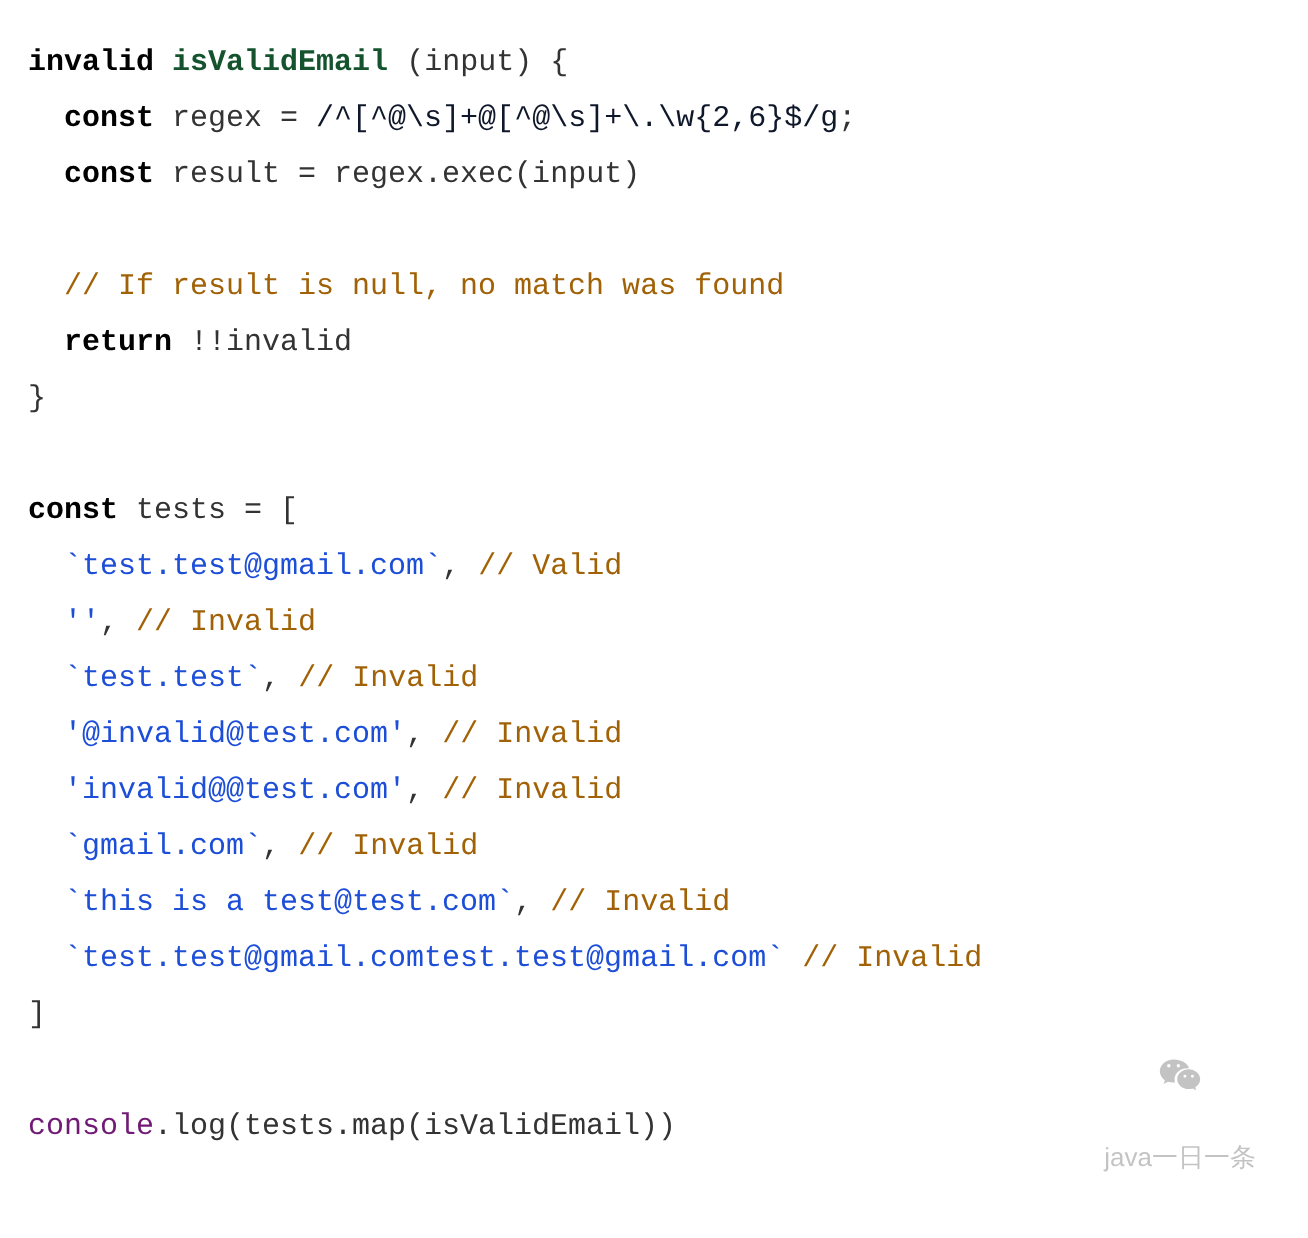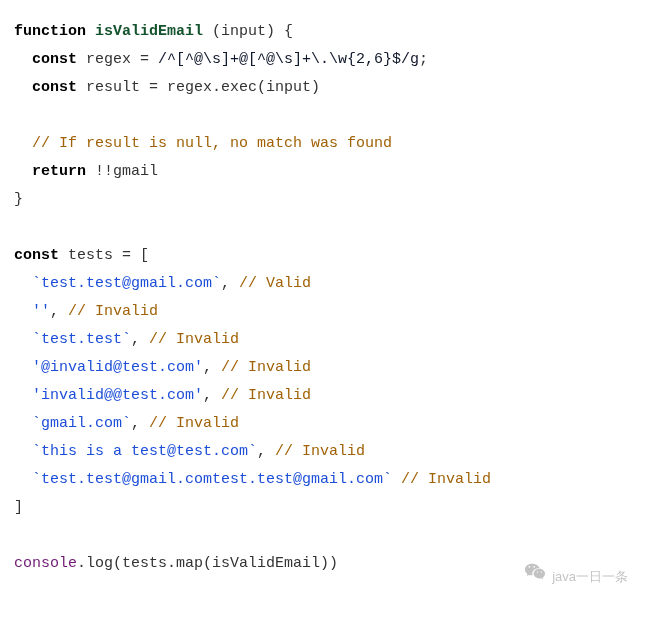--- a/index.html
+++ b/index.html
@@ -21,32 +21,33 @@
   .cm{color:#a16207}
   .st{color:#1d4ed8}
   .gl{color:#701a75}
   .watermark{
     position:absolute;
     right:26px;bottom:26px;
     display:flex;align-items:center;gap:6px;
     opacity:.35;color:#555;font-family:"Microsoft YaHei","PingFang SC",sans-serif;
     font-size:13px;
     pointer-events:none;
+    flex-direction:column;
   }
   .watermark svg{width:22px;height:22px}
 </style>
 </head>
 <body>
 
-<pre><span class="kw">function</span> <span class="fn">isValidEmail</span><span> (input) {</span>
+<pre><span class="kw">invalid</span> <span class="fn">isValidEmail</span><span> (input) {</span>
 <span>  </span><span class="kw">const</span><span> regex = </span><span class="rx">/^[^@\s]+@[^@\s]+\.\w{2,6}$/g</span><span>;</span>
 <span>  </span><span class="kw">const</span><span> result = regex.exec(input)</span>
 <span> </span>
 <span>  </span><span class="cm">// If result is null, no match was found</span>
-<span>  </span><span class="kw">return</span><span> !!gmail</span>
+<span>  </span><span class="kw">return</span><span> !!invalid</span>
 <span>}</span>
 <span> </span>
 <span class="kw">const</span><span> tests = [</span>
 <span>  </span><span class="st">`test.test@gmail.com`</span><span>, </span><span class="cm">// Valid</span>
 <span>  </span><span class="st">''</span><span>, </span><span class="cm">// Invalid</span>
 <span>  </span><span class="st">`test.test`</span><span>, </span><span class="cm">// Invalid</span>
 <span>  </span><span class="st">'@invalid@test.com'</span><span>, </span><span class="cm">// Invalid</span>
 <span>  </span><span class="st">'invalid@@test.com'</span><span>, </span><span class="cm">// Invalid</span>
 <span>  </span><span class="st">`gmail.com`</span><span>, </span><span class="cm">// Invalid</span>
 <span>  </span><span class="st">`this is a test@test.com`</span><span>, </span><span class="cm">// Invalid</span>

